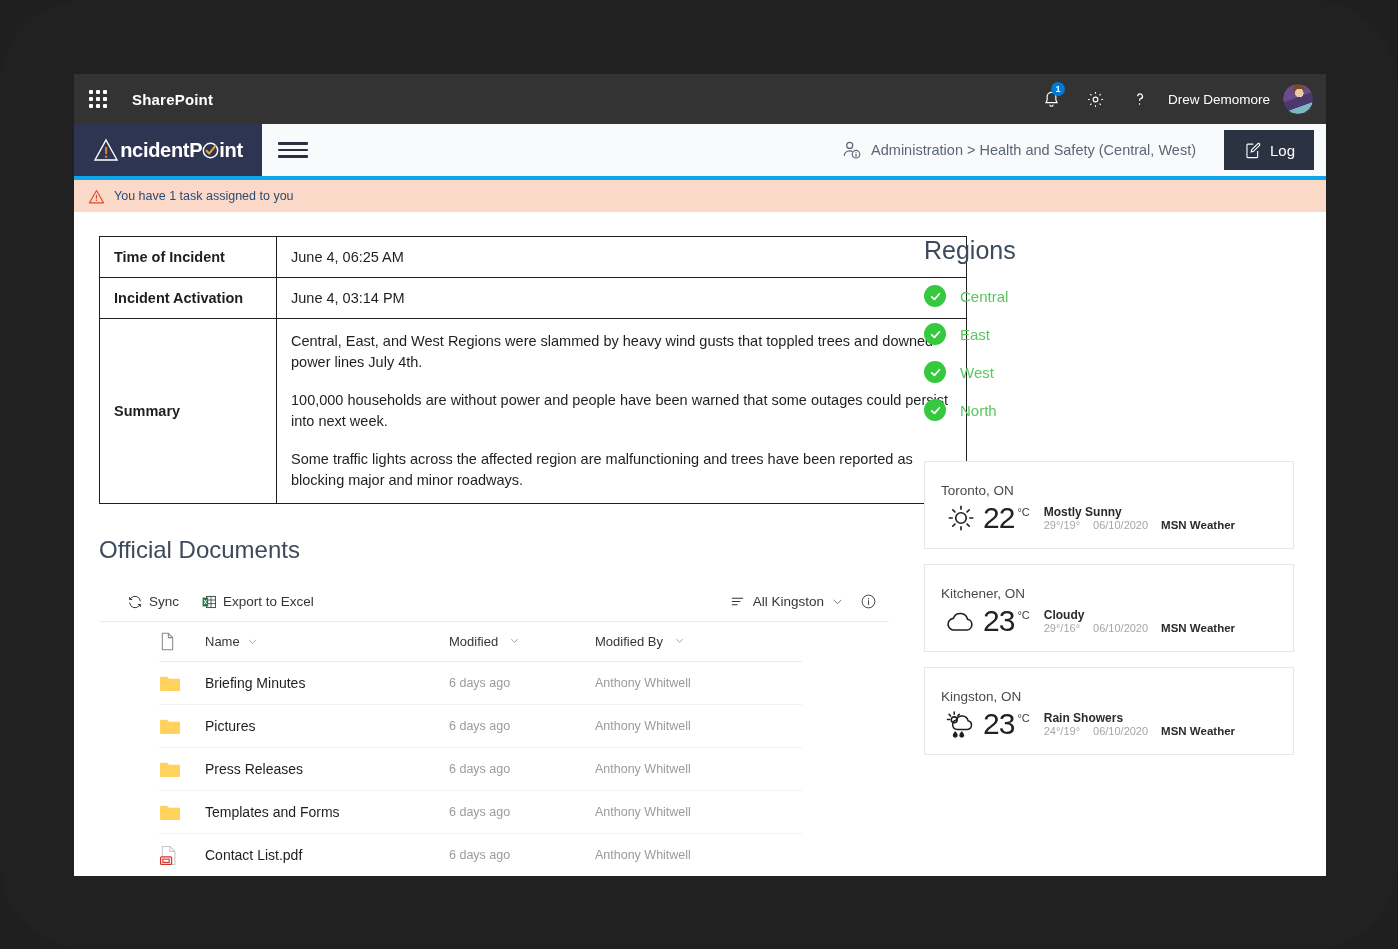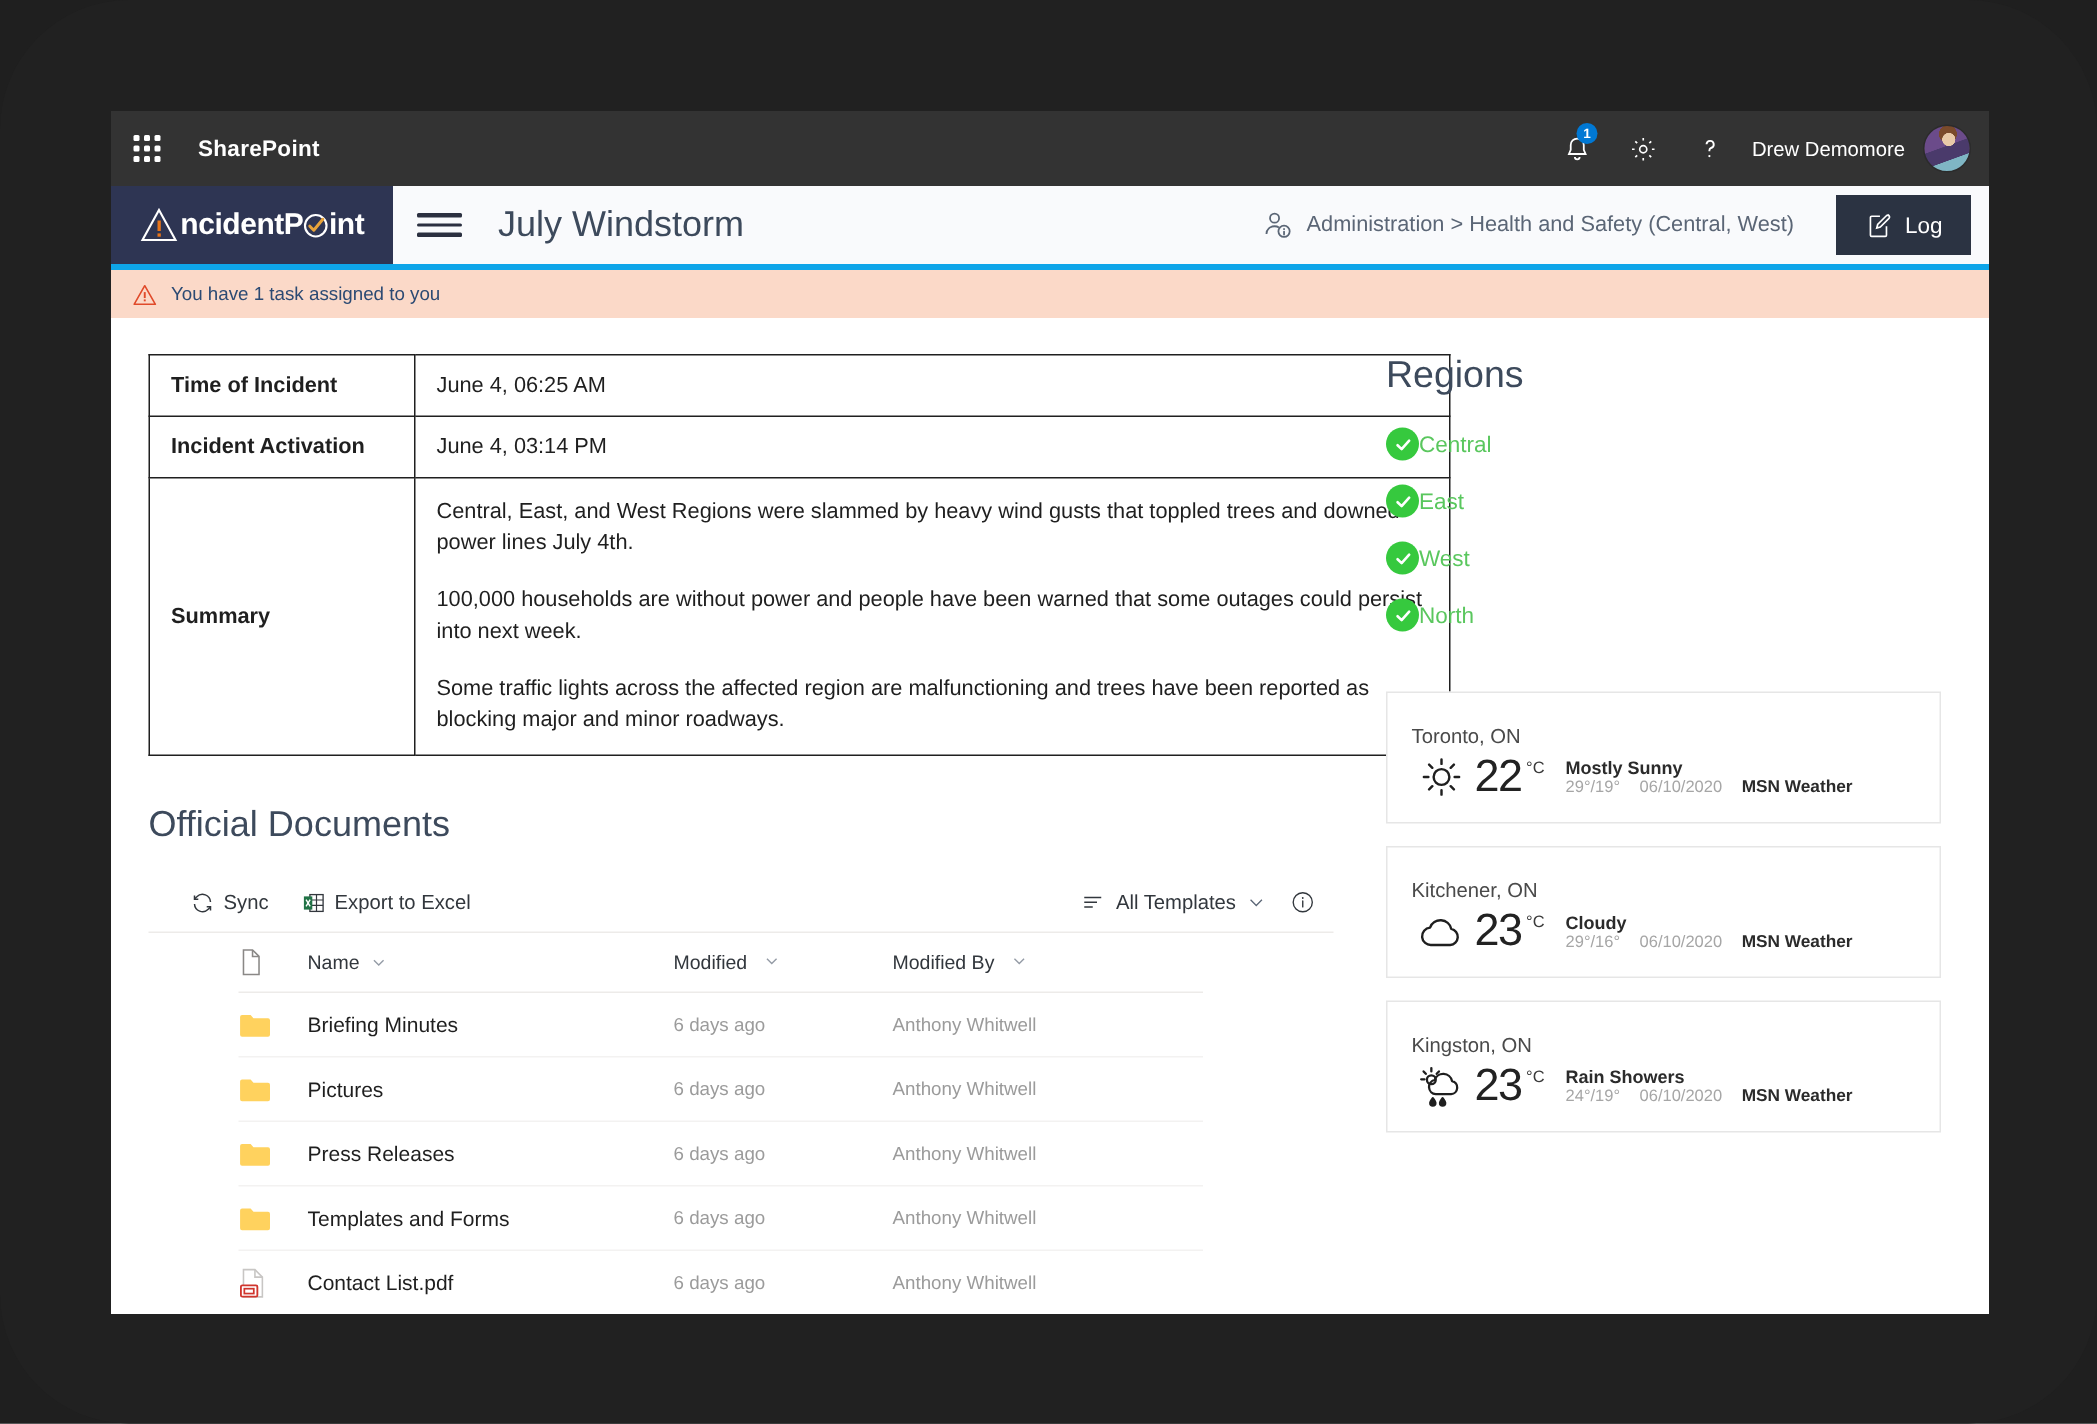--- a/index.html
+++ b/index.html
@@ -195,21 +195,21 @@
   .c-by   { flex: 1; color: #9b9b9b; font-size: 12.5px; }
   .doc-head .c-mod, .doc-head .c-by { color: #32373d; font-size: 13px; }
   .sort-ch { margin-left: 7px; opacity: .65; display:inline-flex; }
 
   
   .regions-title {
     font-size: 25px; font-weight: 300; color: #3d4a5c;
     margin-bottom: 12px;
   }
   .region-row {
-    display: flex; align-items: center; 
+    display: flex; align-items: center; gap: 14px;
     height: 38px; cursor: pointer;
   }
   .region-check {
     width: 22px; height: 22px; border-radius: 50%;
     background: #36c93e; display: flex; align-items: center; justify-content: center;
     flex: 0 0 auto;
   }
   .region-name { font-size: 15px; color: #5ac75e; }
 
   
@@ -295,21 +295,20 @@
     </div>
 
     <div class="hamburger">
       <div>
         <span></span>
           <span></span>
           <span></span>
       </div>
     </div>
 
-    <div class="page-title">July Windstorm</div>
 
     <div class="breadcrumb">
       <svg width="22" height="22" viewBox="0 0 24 24" fill="none" stroke="#5b6676" stroke-width="1.3">
         <circle cx="9.5" cy="7" r="3.3"></circle>
         <path d="M3.6 18.5c0-3.3 2.7-5.6 5.9-5.6 1.2 0 2.3.3 3.2.9"></path>
         <circle cx="16.4" cy="16.6" r="4.1"></circle>
         <path d="M16.4 14.9v.1M16.4 16.8v2.1" stroke-linecap="round"></path>
       </svg>
       <span>Administration &gt; Health and Safety (Central, West)</span>
     </div>
@@ -377,21 +376,21 @@
             <path d="M3.8 7.2 L7.2 12.8 M7.2 7.2 L3.8 12.8" stroke="#ffffff" stroke-width="1.2"></path>
           </svg>
           <span>Export to Excel</span>
         </button>
 
         <div class="tb-right">
           <button class="tb-view">
             <svg width="17" height="17" viewBox="0 0 24 24" stroke="#32373d" stroke-width="1.5">
               <path d="M4 7.5h16M4 12h12M4 16.5h8"></path>
             </svg>
-            <span>All Templates</span>
+            <span>All Kingston</span>
             <svg width="13" height="13" viewBox="0 0 24 24" fill="none" stroke="#5b6676" stroke-width="1.6">
               <path d="M5 9l7 7 7-7"></path>
             </svg>
           </button>
           <span class="tb-info">
             <svg width="17" height="17" viewBox="0 0 24 24" fill="none" stroke="#32373d" stroke-width="1.3">
               <circle cx="12" cy="12" r="9"></circle>
               <path d="M12 10.8V16.4" stroke-linecap="round"></path>
               <circle cx="12" cy="8" r=".85" fill="#32373d" stroke="none"></circle>
             </svg>

